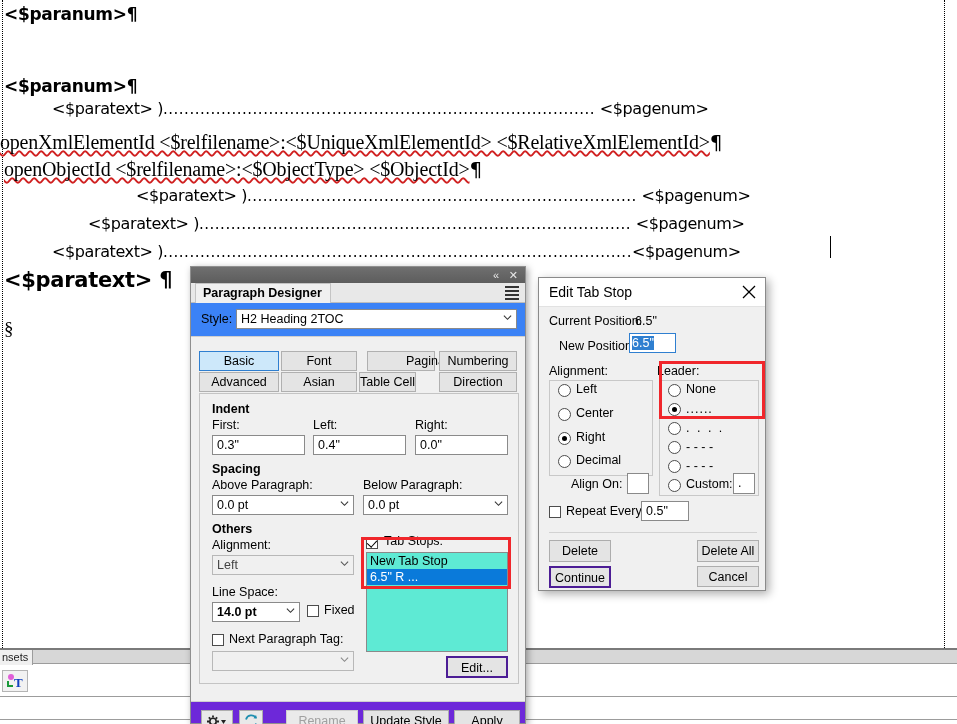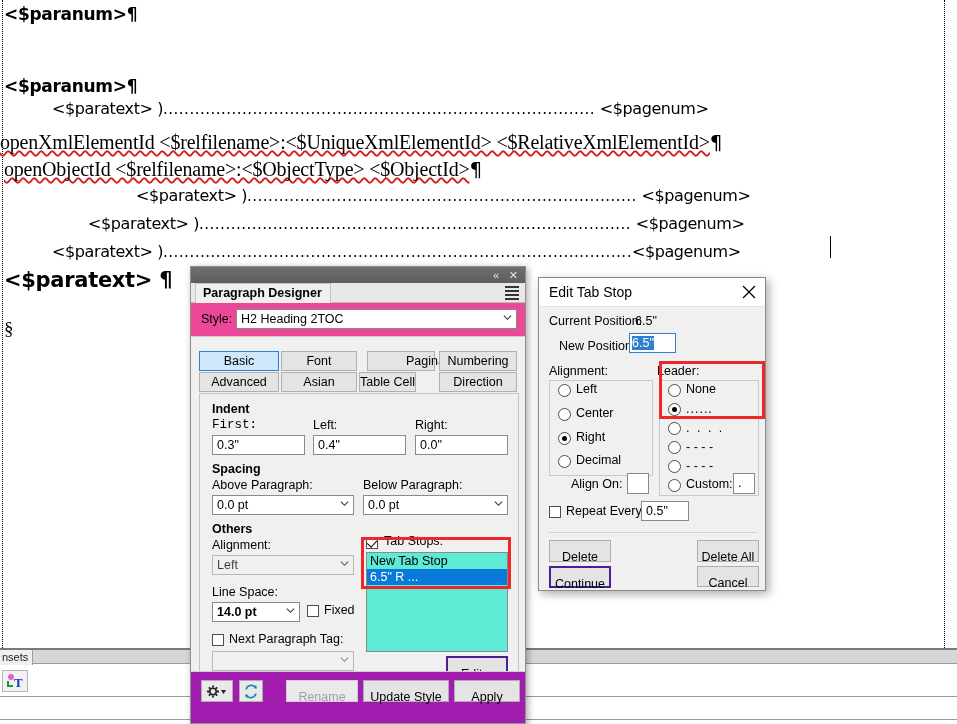--- a/index.html
+++ b/index.html
@@ -103,21 +103,21 @@
     background:#f0f0f0; border:1px solid #c4c4c4; border-bottom:none;
     padding:2px 8px 0 7px; font-weight:bold; font-size:12.5px; color:#000;
   }
   .pd-tabrow .hamburger {
     position:absolute; right:6px; top:3px; width:14px; height:12px;
   }
   .pd-tabrow .hamburger i {
     display:block; height:1.5px; background:#333; margin-bottom:2.5px;
   }
   .pd-stylerow {
-    position:relative; height:34px; background:#ec4899;
+    position:relative; height:34px; background:#3b82f6;
     border-bottom:1px solid #cfcfcf;
     text-decoration:underline;
   }
   .lbl { color:#000; font-size:12.5px; }
   .combo {
     position:absolute; background:#fff; border:1px solid #8a8a8a;
     height:20px; font-size:12.5px; color:#000;
     padding:2px 18px 0 4px; overflow:hidden; white-space:nowrap;
   }
   .combo.flat { background:#f0f0f0; border:1px solid #b8b8b8; color:#444; }
@@ -150,30 +150,30 @@
     border:solid #000; border-width:0 1.6px 1.6px 0; transform:rotate(42deg);
   }
   .listbox {
     position:absolute; background:#5eead4; border:1px solid #8a8a8a;
     overflow:hidden;
   }
   .listitem { font-size:12.5px; padding:1px 3px; color:#000; white-space:nowrap; }
   .listitem.sel { background:#0a7ada; color:#fff; }
   .btn {
     position:absolute; background:#e4e4e4; border:1px solid #adadad;
-    font-size:12.5px; color:#000; text-align:center; padding-top:9px;
+    font-size:12.5px; color:#000; text-align:center; padding-top:3px;
   }
   .btn.focus { border:2px solid #4c1d95; }
   .btn.disabled { color:#a0a0a0; background:#eaeaea; border:1px solid #cfcfcf; }
   .redbox {
     position:absolute; border:3px solid #f0262b; pointer-events:none;
   }
   .pd-footer {
-    position:absolute; left:0; bottom:0; width:100%; height:52px;
-    background:#a21caf; border-top:1px solid #cfcfcf;
+    position:absolute; left:0; bottom:0; width:100%; height:22px;
+    background:#6d28d9; border-top:1px solid #cfcfcf;
   }
   .icon-btn {
     position:absolute; background:#e9e9e9; border:1px solid #adadad;
     display:flex; align-items:center; justify-content:center;
   }
 
   
   #edit-tab-stop {
     position:absolute; left:538px; top:277px; width:228px; height:314px;
     background:#f0f0f0; border:1px solid #8a8a8a;
@@ -284,21 +284,21 @@
     <div class="tabbtn" style="left:240px; top:0px;  width:78px;">Numbering</div>
     <div class="tabbtn" style="left:0px;   top:21px; width:80px;">Advanced</div>
     <div class="tabbtn" style="left:82px;  top:21px; width:76px;">Asian</div>
     <div class="tabbtn" style="left:160px; top:21px; width:57px;">Table Cell</div>
     <div class="tabbtn" style="left:240px; top:21px; width:78px;">Direction</div>
   </div>
 
   <div class="pd-body">
 
     <span class="grp-head" style="left:12px; top:8px;">Indent</span>
-    <span class="lbl" style="position:absolute; left:12px; top:24px;font-family:Liberation Mono, monospace;">First:</span>
+    <span class="lbl" style="position:absolute; left:12px; top:24px;">First:</span>
     <span class="lbl" style="position:absolute; left:113px; top:24px;">Left:</span>
     <span class="lbl" style="position:absolute; left:215px; top:24px;">Right:</span>
     <div class="textbox" style="left:12px; top:41px; width:93px;">0.3"</div>
     <div class="textbox" style="left:113px; top:41px; width:93px;">0.4"</div>
     <div class="textbox" style="left:215px; top:41px; width:93px;">0.0"</div>
 
     <span class="grp-head" style="left:12px; top:68px;">Spacing</span>
     <span class="lbl" style="position:absolute; left:12px; top:84px;">Above Paragraph:</span>
     <span class="lbl" style="position:absolute; left:163px; top:84px;">Below Paragraph:</span>
     <div class="combo" style="left:12px; top:101px; width:142px;">

